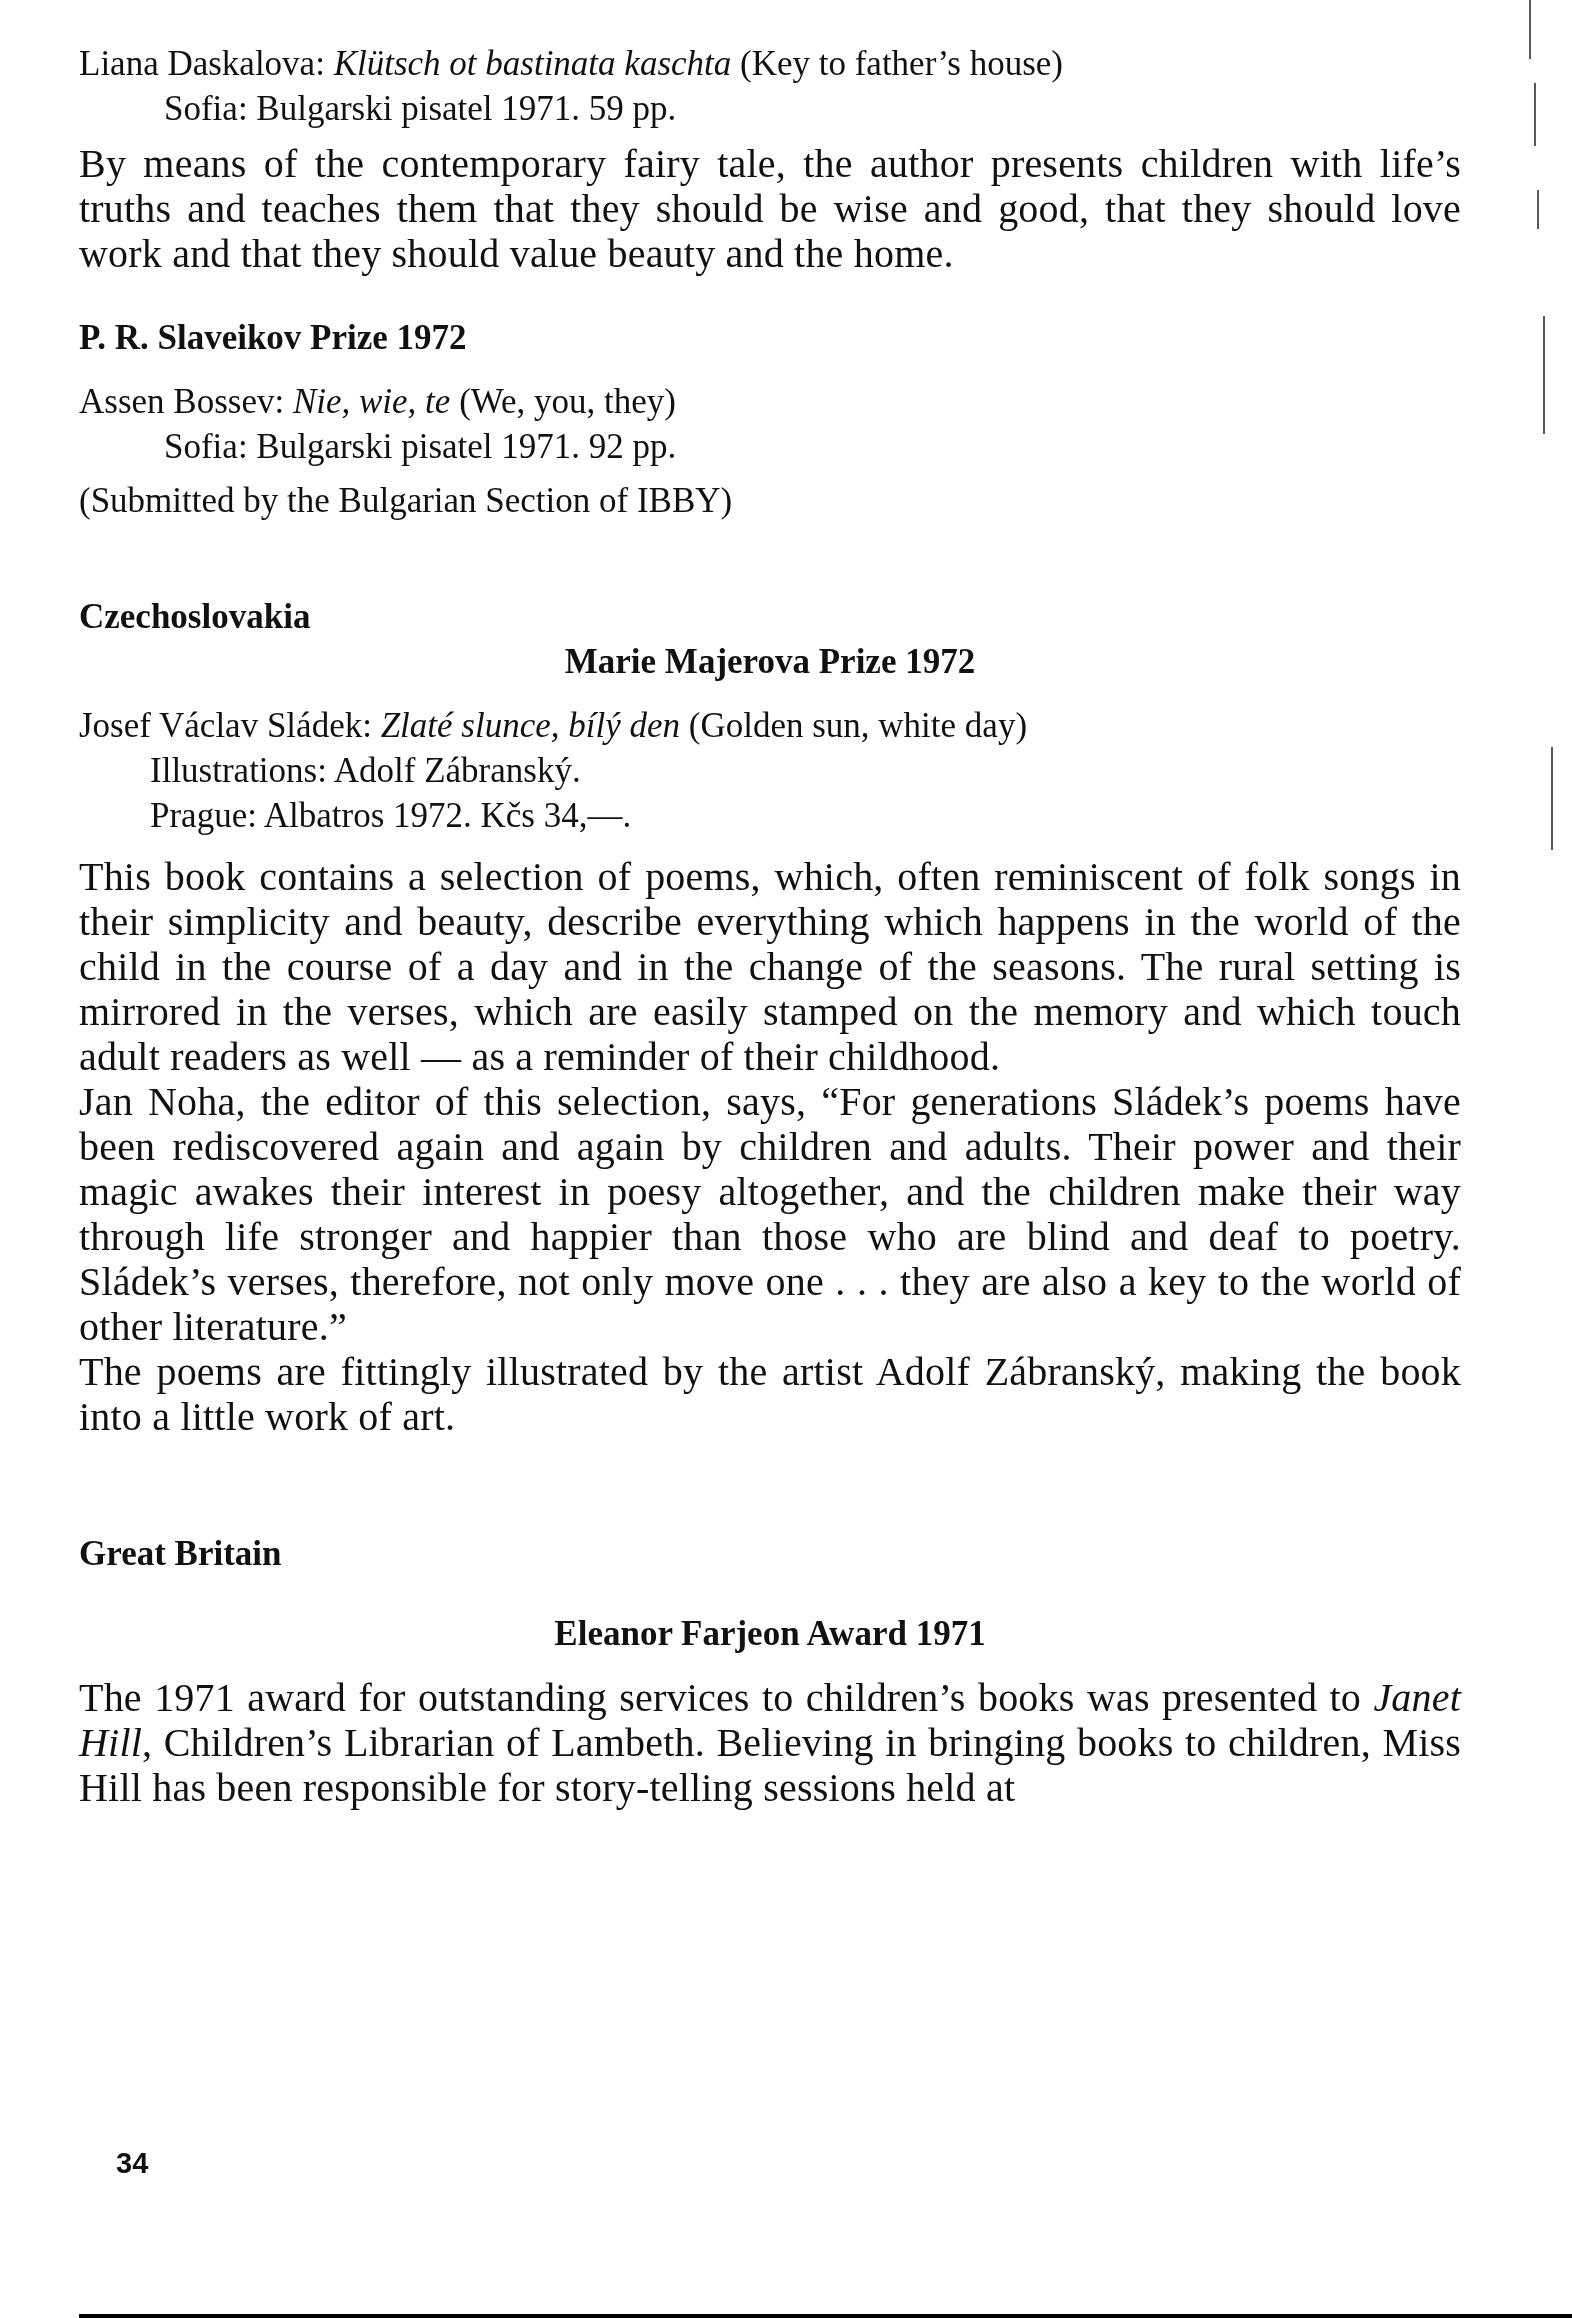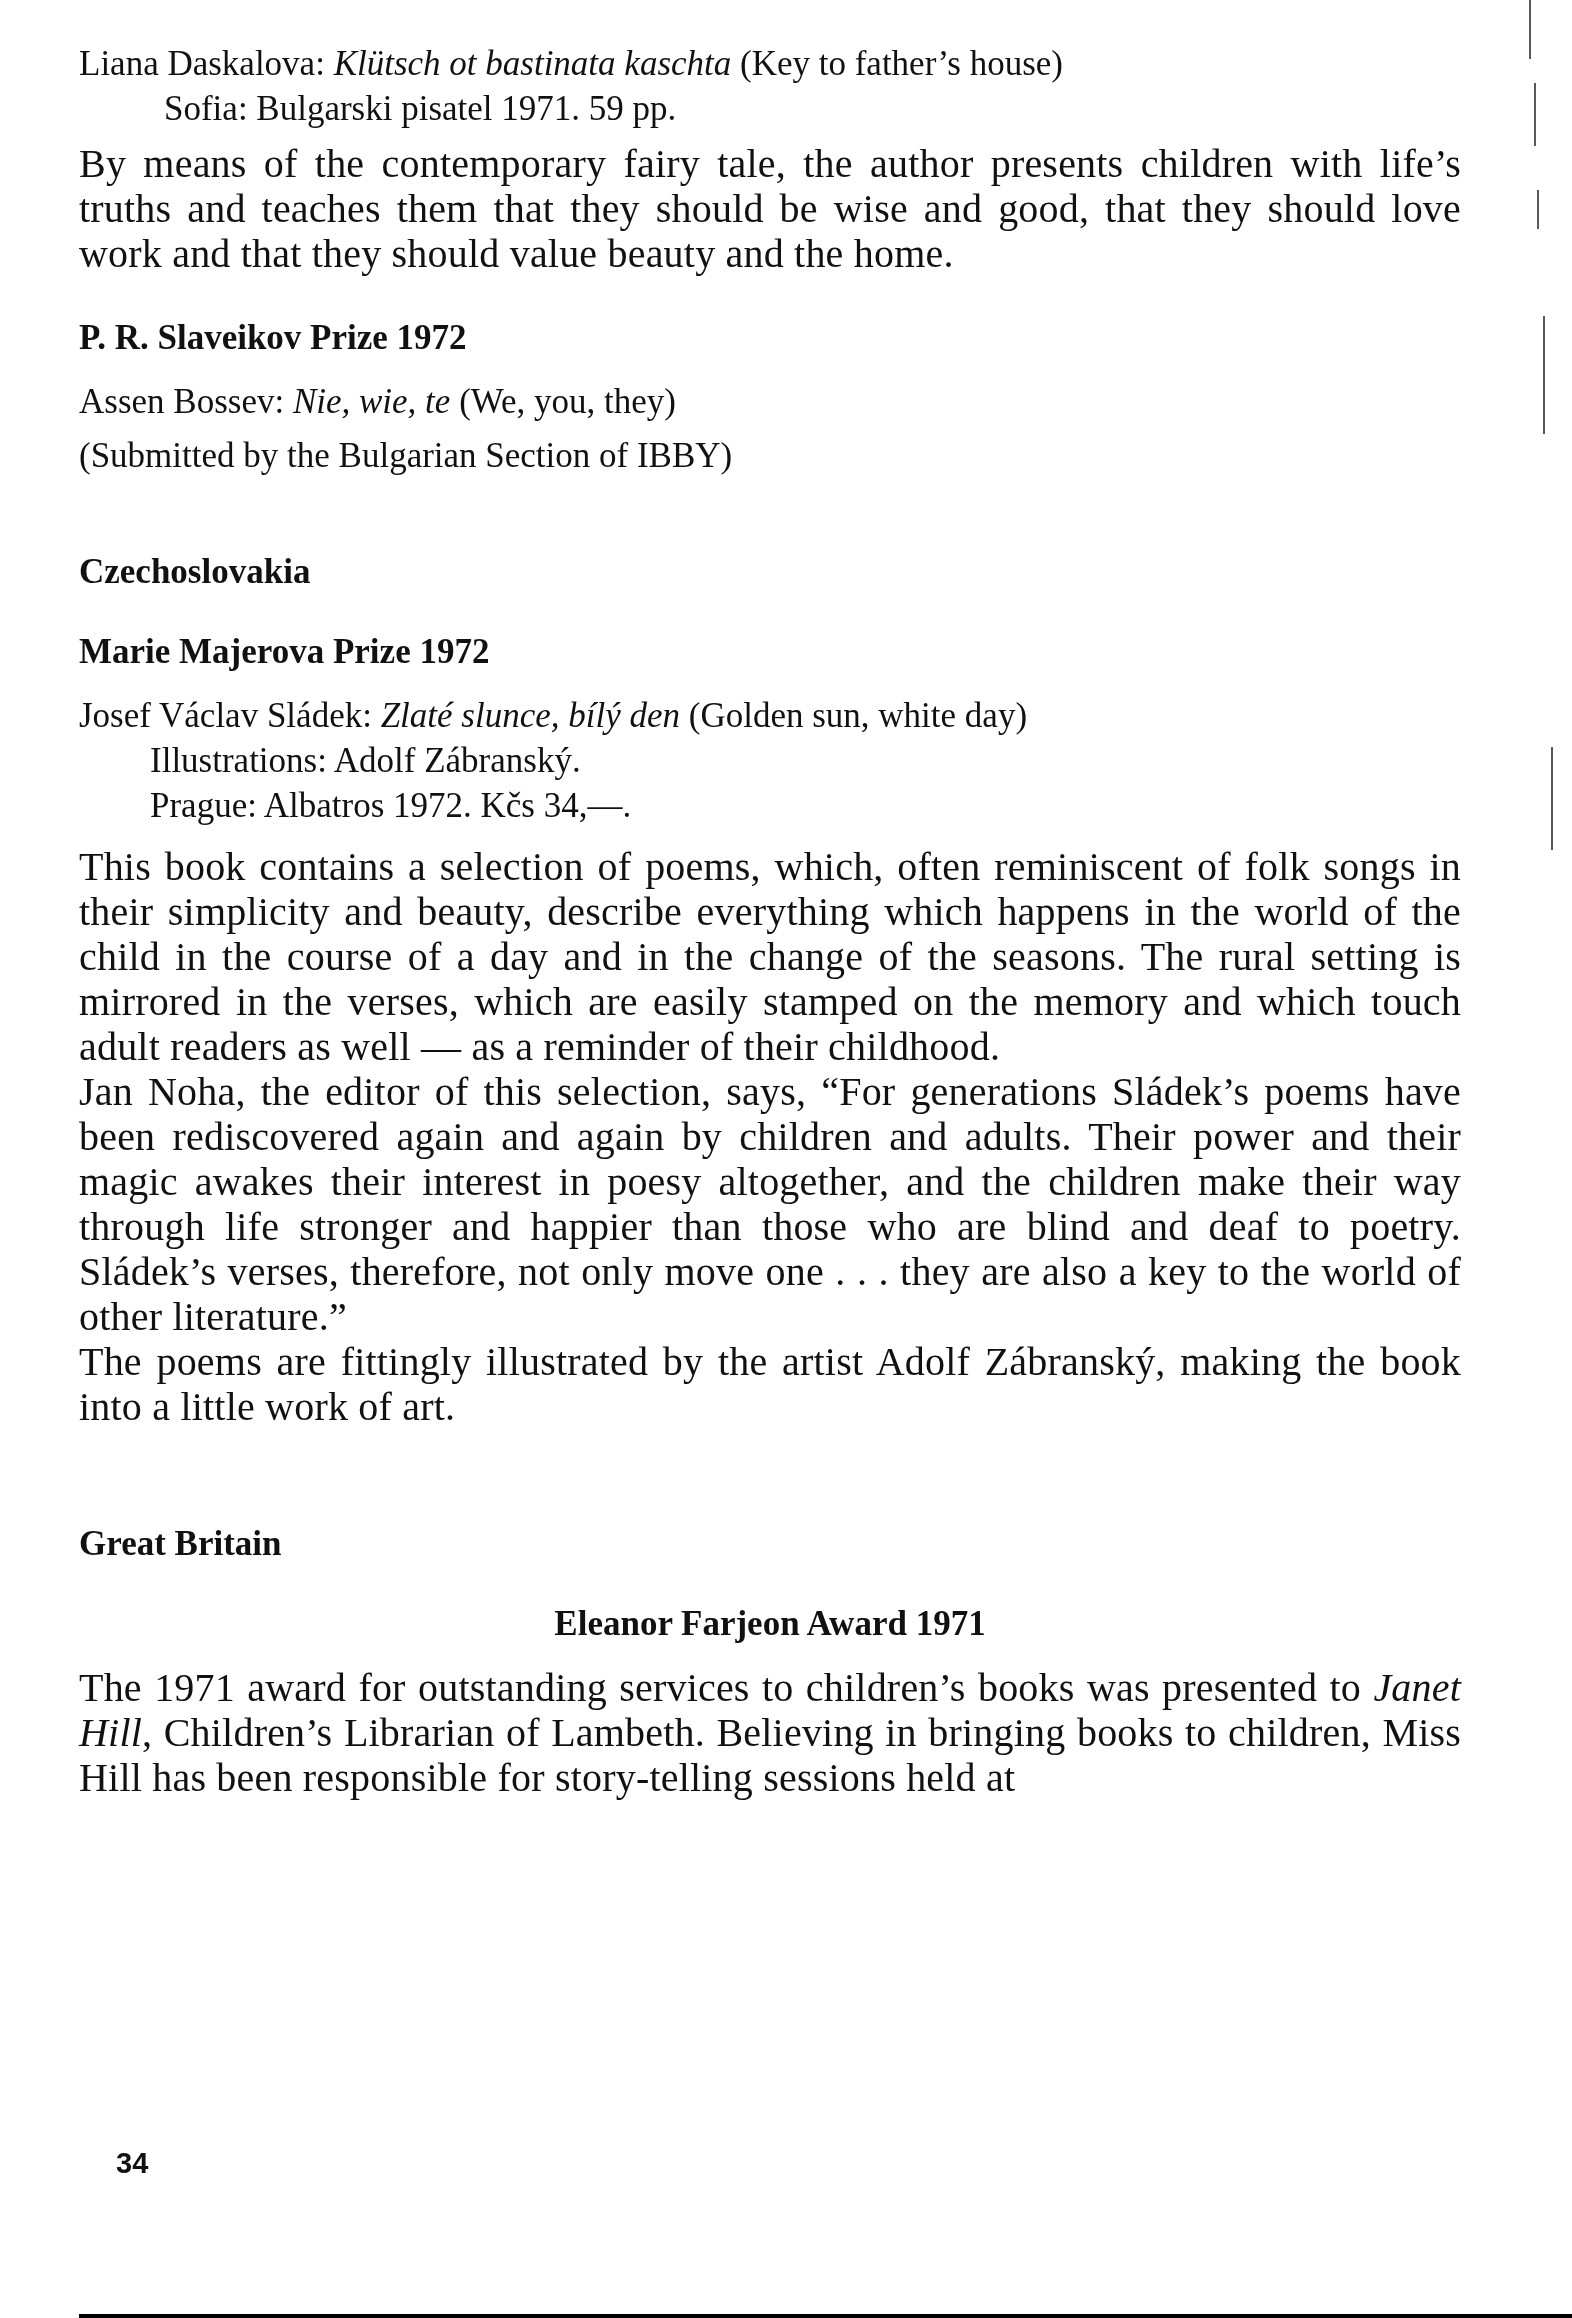--- a/index.html
+++ b/index.html
@@ -80,26 +80,27 @@
     </p>
     <p class="entry-line indent">Sofia: Bulgarski pisatel 1971. 59 pp.</p>
     <p class="para" style="margin-top:9.5px;">By means of the contemporary fairy tale, the author presents children with life’s truths and teaches them that they should be wise and good, that they should love work and that they should value beauty and the home.</p>
   </div>
 
   <div style="margin-top:39px;">
     <p class="heading">P. R. Slaveikov Prize 1972</p>
     <p class="entry-line" style="margin-top:19px;">
       <span>Assen Bossev: </span><span class="it">Nie, wie, te</span><span> (We, you, they)</span>
     </p>
+    <p class="entry-line indent">Sofia: Bulgarski pisatel 1971. 92 pp.</p>
     <p class="entry-line" style="margin-top:9.5px;">(Submitted by the Bulgarian Section of IBBY)</p>
   </div>
 
   <div style="margin-top:71px;">
     <p class="heading">Czechoslovakia</p>
-    <p class="heading" style="margin-top:35px;">Marie Majerova Prize 1972</p>
+    <p class="heading" style="text-align:center;">Marie Majerova Prize 1972</p>
     <p class="entry-line" style="margin-top:19px;">
       <span>Josef Václav Sládek: </span><span class="it">Zlaté slunce, bílý den</span><span> (Golden sun, white day)</span>
     </p>
     <p class="entry-line indent2">Illustrations: Adolf Zábranský.</p>
     <p class="entry-line indent2">Prague: Albatros 1972. Kčs 34,—.</p>
     <p class="para" style="margin-top:16px;">This book contains a selection of poems, which, often reminiscent of folk songs in their simplicity and beauty, describe everything which happens in the world of the child in the course of a day and in the change of the seasons. The rural setting is mirrored in the verses, which are easily stamped on the memory and which touch adult readers as well — as a reminder of their childhood.</p>
     <p class="para">Jan Noha, the editor of this selection, says, “For generations Sládek’s poems have been rediscovered again and again by children and adults. Their power and their magic awakes their interest in poesy altogether, and the children make their way through life stronger and happier than those who are blind and deaf to poetry. Sládek’s verses, therefore, not only move one . . . they are also a key to the world of other literature.”</p>
     <p class="para">The poems are fittingly illustrated by the artist Adolf Zábranský, making the book into a little work of art.</p>
   </div>
 

